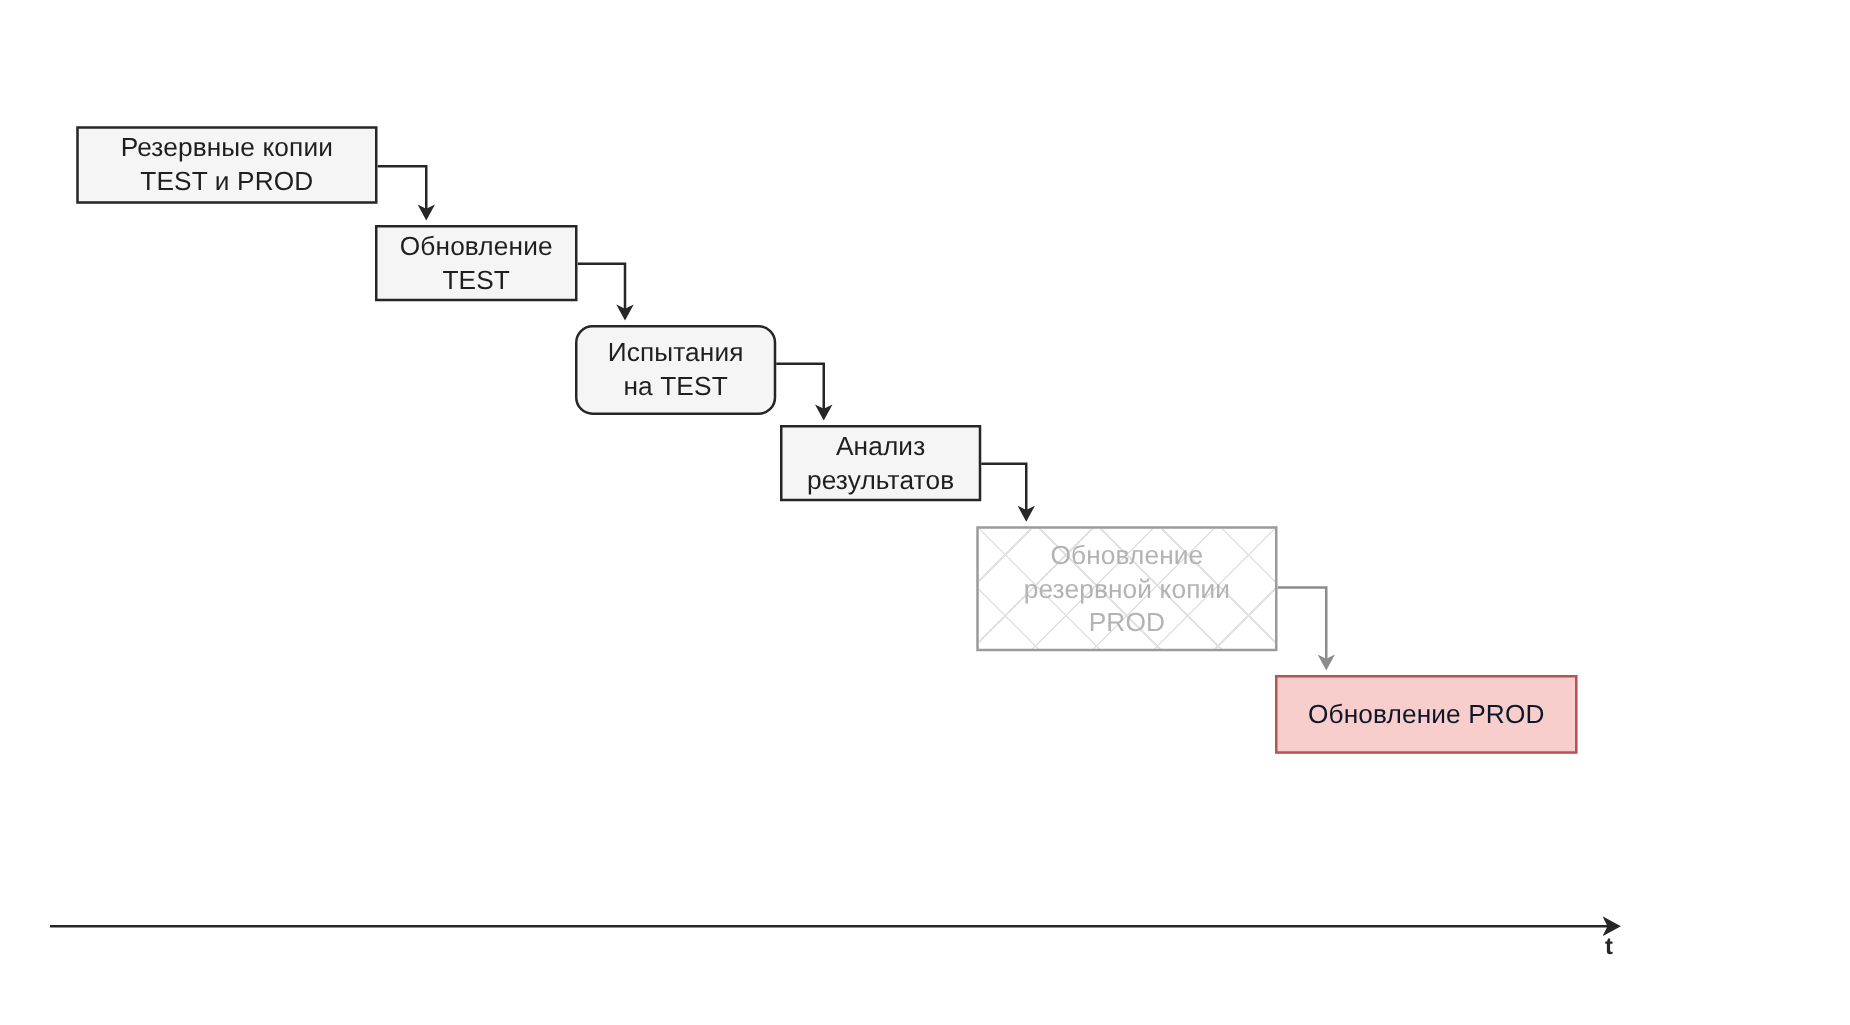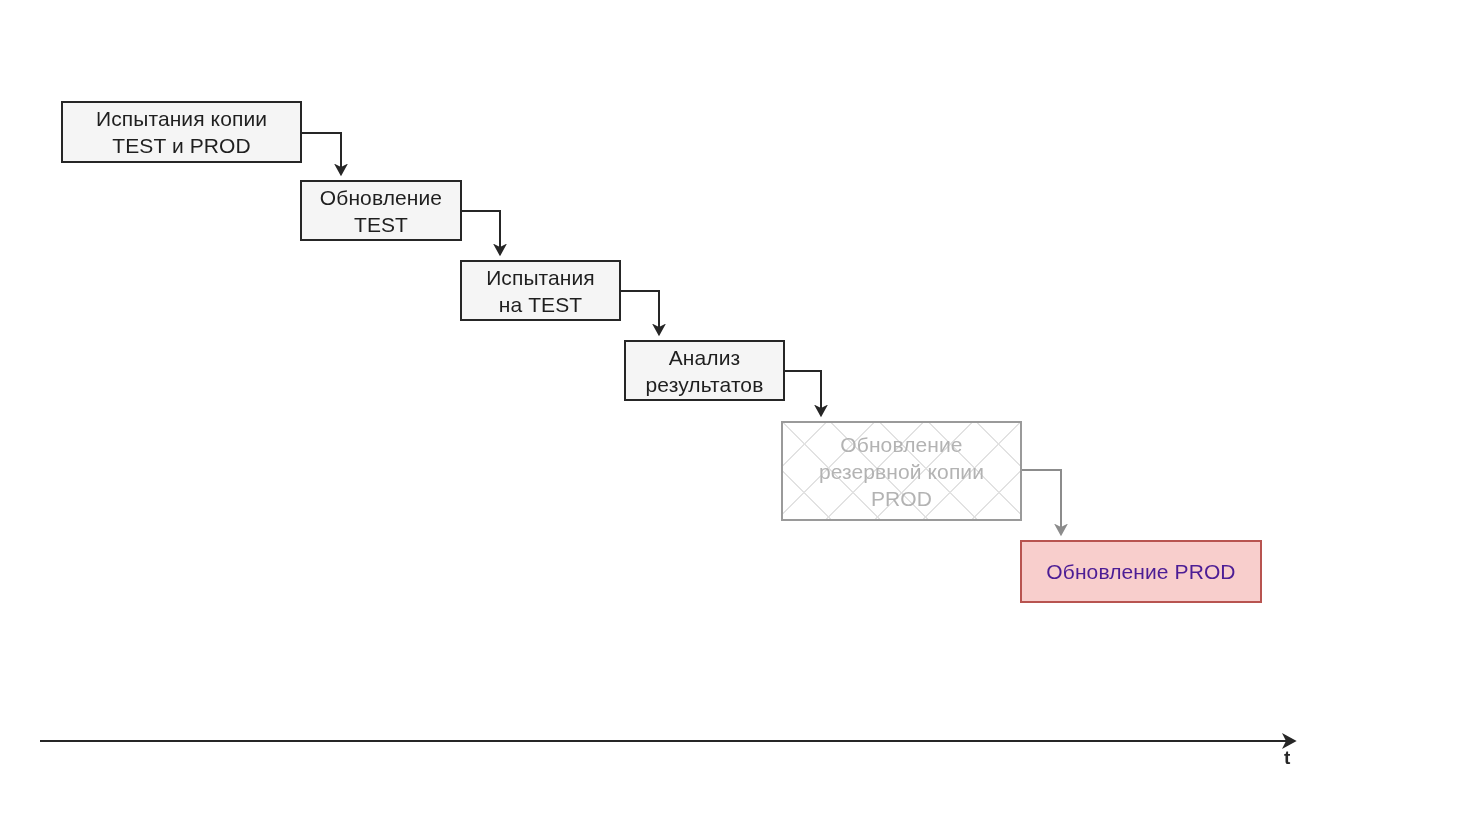--- a/index.html
+++ b/index.html
@@ -49,21 +49,21 @@
     border: 2px solid #9a9a9a;
     color: #b3b3b3;
     background-image:
       repeating-linear-gradient(45deg,  transparent 0 33px, #e2e2e2 33px 34.4px),
       repeating-linear-gradient(-45deg, transparent 0 33px, #e2e2e2 33px 34.4px);
   }
 
   .node.danger {
     background: #f8cecc;
     border: 2px solid #b85450;
-    color: #4c1d95;
+    color: #0f172a;
   }
 
   .node .label {
     display: block;
     padding: 0 6px;
   }
 
   .axis-label {
     position: absolute;
     font-family: "Liberation Sans", sans-serif;
@@ -96,30 +96,30 @@
   <path d="M 621 291 L 659 291 L 659 334" fill="none" stroke="#262626" stroke-width="2" marker-end="url(#arrow-dark)"></path>
 
   <path d="M 781 371 L 821 371 L 821 415" fill="none" stroke="#262626" stroke-width="2" marker-end="url(#arrow-dark)"></path>
 
   <path d="M 1022 470 L 1061 470 L 1061 534" fill="none" stroke="#8c8c8c" stroke-width="2" marker-end="url(#arrow-gray)"></path>
 
   <path d="M 40 741 L 1294 741" fill="none" stroke="#262626" stroke-width="2" marker-end="url(#arrow-axis)"></path>
 </svg>
 
 <div class="node active" style="left:61px; top:101px; width:241px; height:62px;">
-  <span class="label">Испытания копии
+  <span class="label">Резервные копии
 TEST и PROD</span>
 </div>
 
 <div class="node active" style="left:300px; top:180px; width:162px; height:61px;">
   <span class="label">Обновление
 TEST</span>
 </div>
 
-<div class="node active" style="left:460px; top:260px; width:161px; height:61px;">
+<div class="node active" style="left:460px; top:260px; width:161px; height:72px;border-radius:14px;">
   <span class="label">Испытания
 на TEST</span>
 </div>
 
 <div class="node active" style="left:624px; top:340px; width:161px; height:61px;">
   <span class="label">Анализ
 результатов</span>
 </div>
 
 <div class="node disabled" style="left:781px; top:421px; width:241px; height:100px;">

